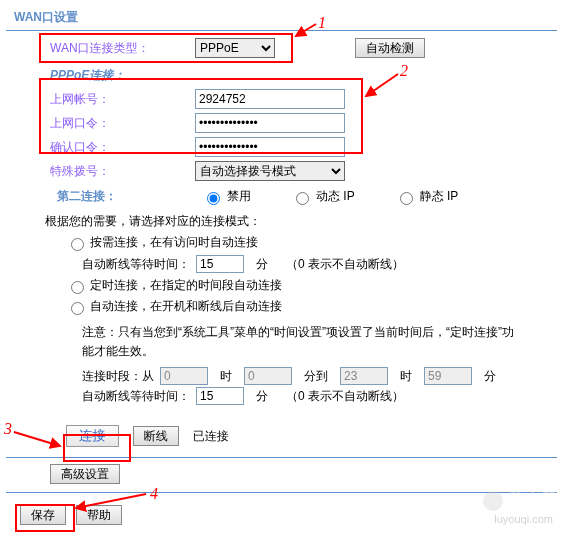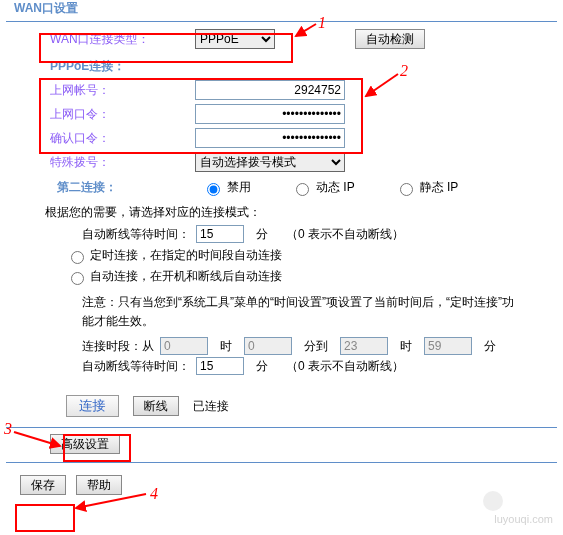--- a/index.html
+++ b/index.html
@@ -55,21 +55,20 @@
     background: linear-gradient(#f8f8f8,#ddd);
     cursor: pointer;
     height: 20px;
   }
   .txt {
     width: 142px;
     height: 16px;
     font-size: 12px;
     border: 1px solid #7f9db9;
     padding: 1px 3px;
-    text-align: right;
   }
   .subnote {
     padding-left: 45px;
     color: #000;
     margin: 8px 0 4px 0;
   }
   .radio-line {
     display: flex;
     align-items: center;
     padding-left: 66px;
@@ -166,36 +165,36 @@
     width:145px; padding-left:57px; color:#5f8ec9; font-weight:bold;
   }
   .sec2-opts { display:flex; gap:40px; align-items:center; }
   .sec2-opts label { display:flex; align-items:center; gap:4px; }
 </style>
 </head>
 <body>
 
 <div class="page">
 
-  <div class="section-label" style="padding-top:0;">
+  <div class="section-label" style="padding-top:9px;">
     <span>WAN口设置</span>
   </div>
   <hr class="hline">
 
   <div class="row" style="margin-top:4px;">
     <div class="lbl">WAN口连接类型：</div>
     <div class="val-area">
       <select class="wide" style="width:80px;">
         <option>PPPoE</option>
       </select>
     </div>
     <button class="btn" style="margin-left:10px;">自动检测</button>
   </div>
 
-  <div style="padding:6px 0 2px 50px; color:#5f8ec9; font-weight:bold;">PPPoE连接：</div>
+  <div style="padding:6px 0 2px 50px; color:#5f8ec9; font-weight:bold;font-style:italic;">PPPoE连接：</div>
 
   <div class="row">
     <div class="lbl">上网帐号：</div>
     <input class="txt" value="2924752" style="">
   </div>
 
   <div class="row">
     <div class="lbl">上网口令：</div>
     <input class="txt" type="password" value="••••••••••••••" style="">
   </div>
@@ -225,20 +224,24 @@
         </label>
       <label>
           <input type="radio" name="sc" style="">
           <span>静态 IP</span>
         </label>
     </div>
   </div>
 
   <div class="subnote">根据您的需要，请选择对应的连接模式：</div>
 
+  <div class="radio-line">
+    <input type="radio" name="mode" style="">
+      <span>按需连接，在有访问时自动连接</span>
+  </div>
   <div class="indent-line">
     <span>自动断线等待时间：</span>
     <input class="small-txt" style="margin: 0px 6px;" value="15">
     <span class="unit">分</span>
     <span style="margin-left:12px;">（0 表示不自动断线）</span>
   </div>
 
   <div class="radio-line">
     <input type="radio" name="mode" style="">
       <span>定时连接，在指定的时间段自动连接</span>

